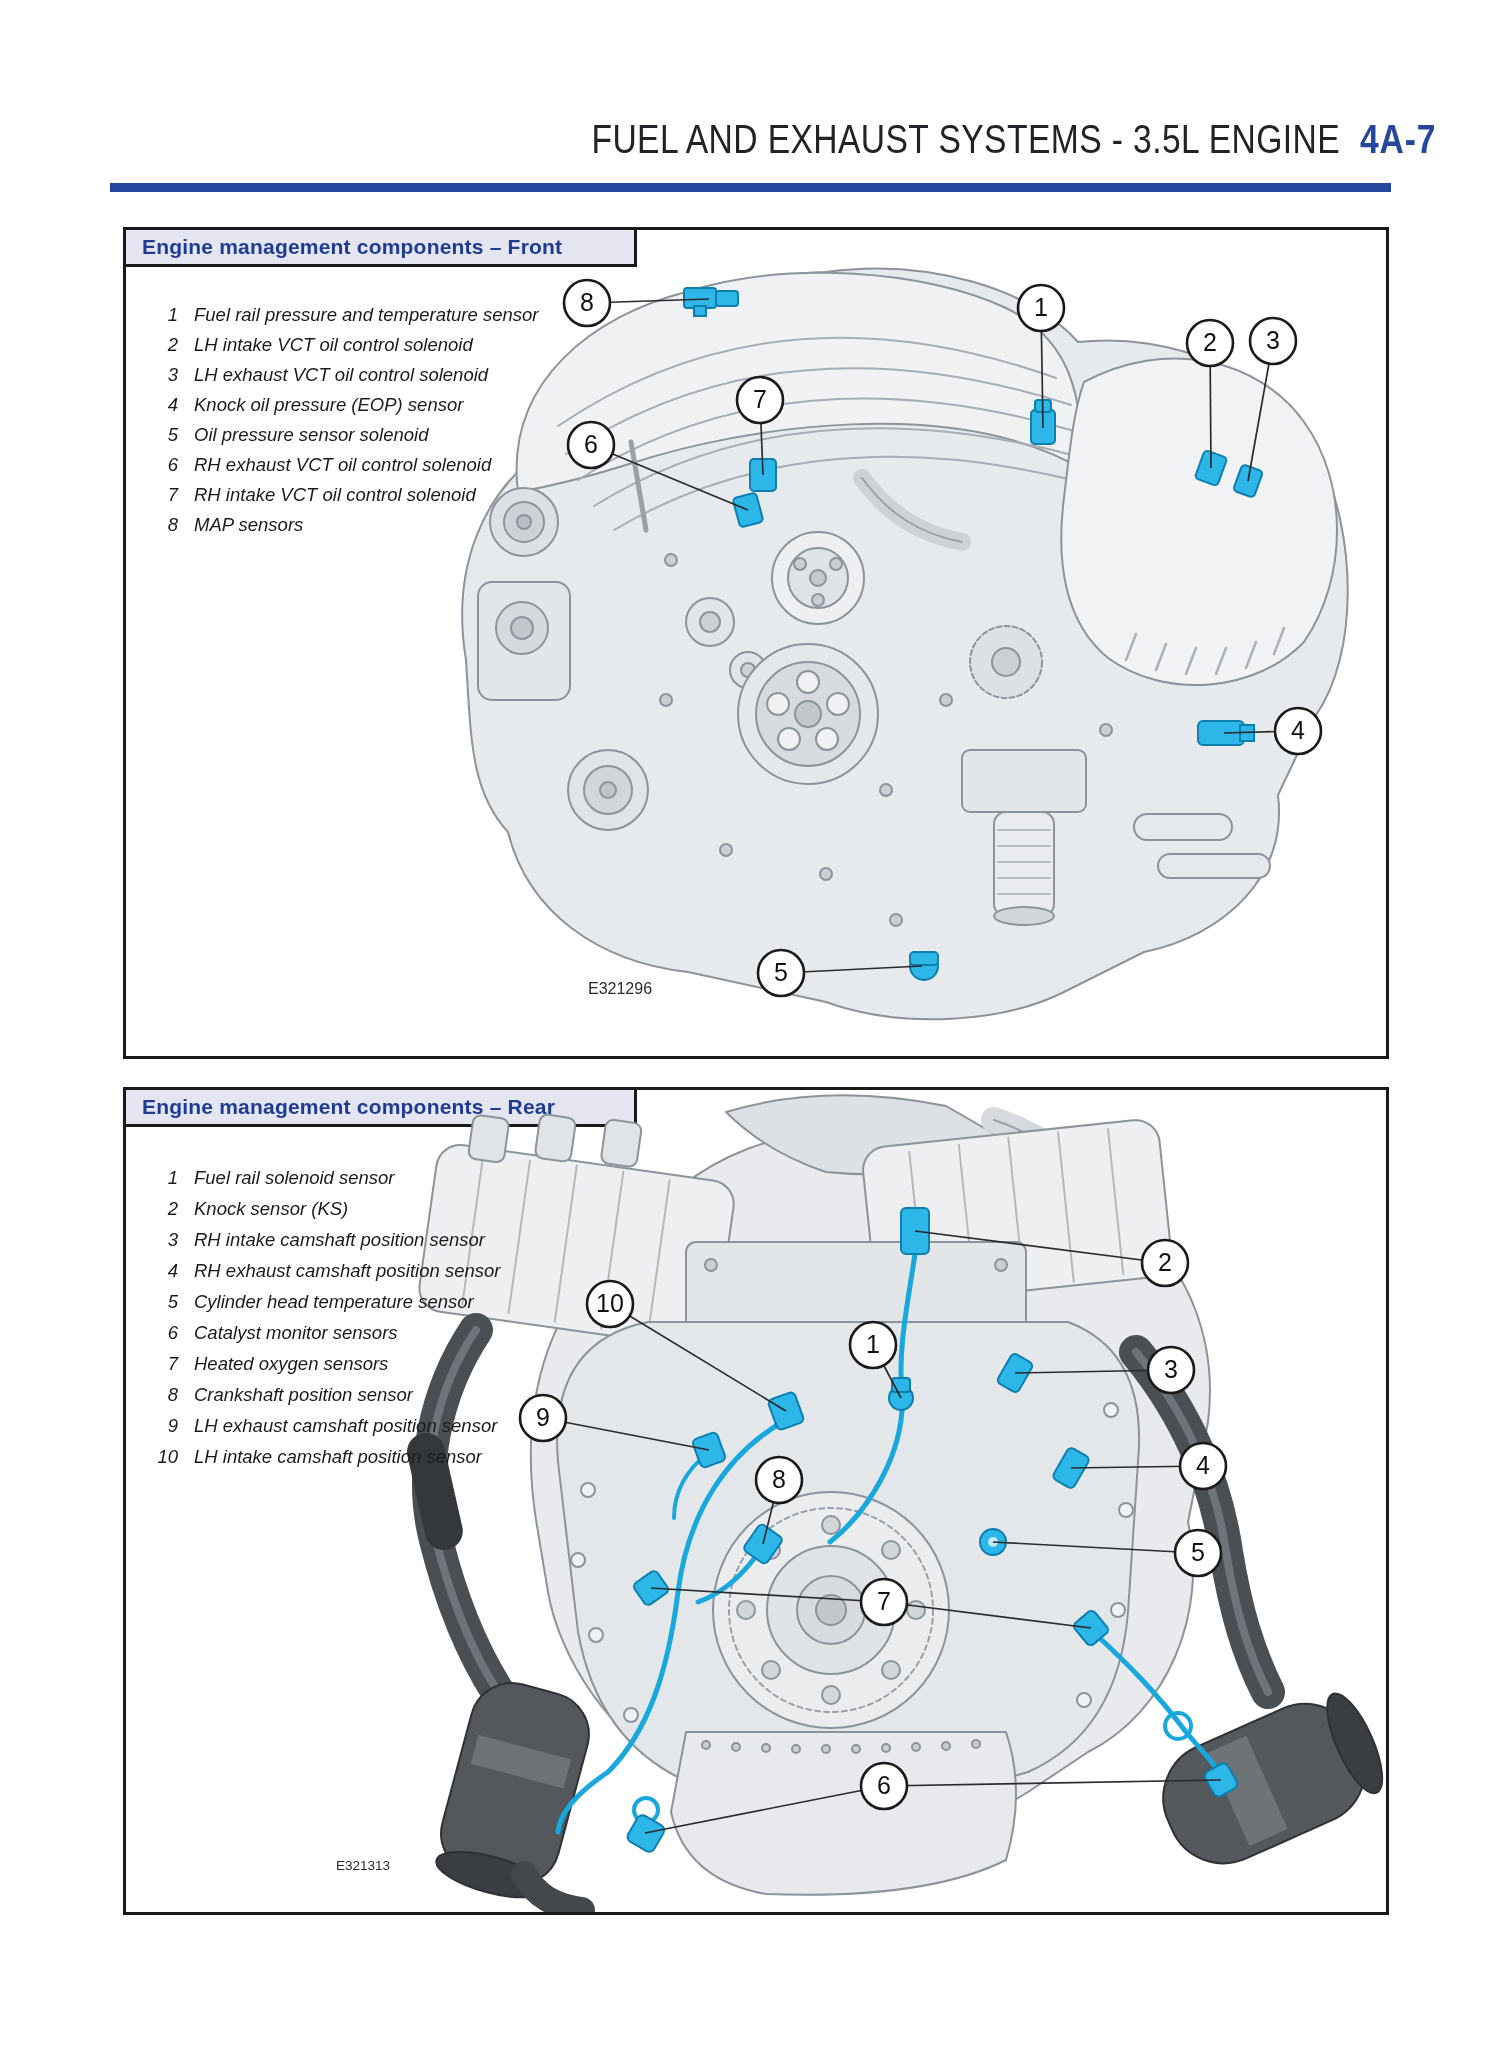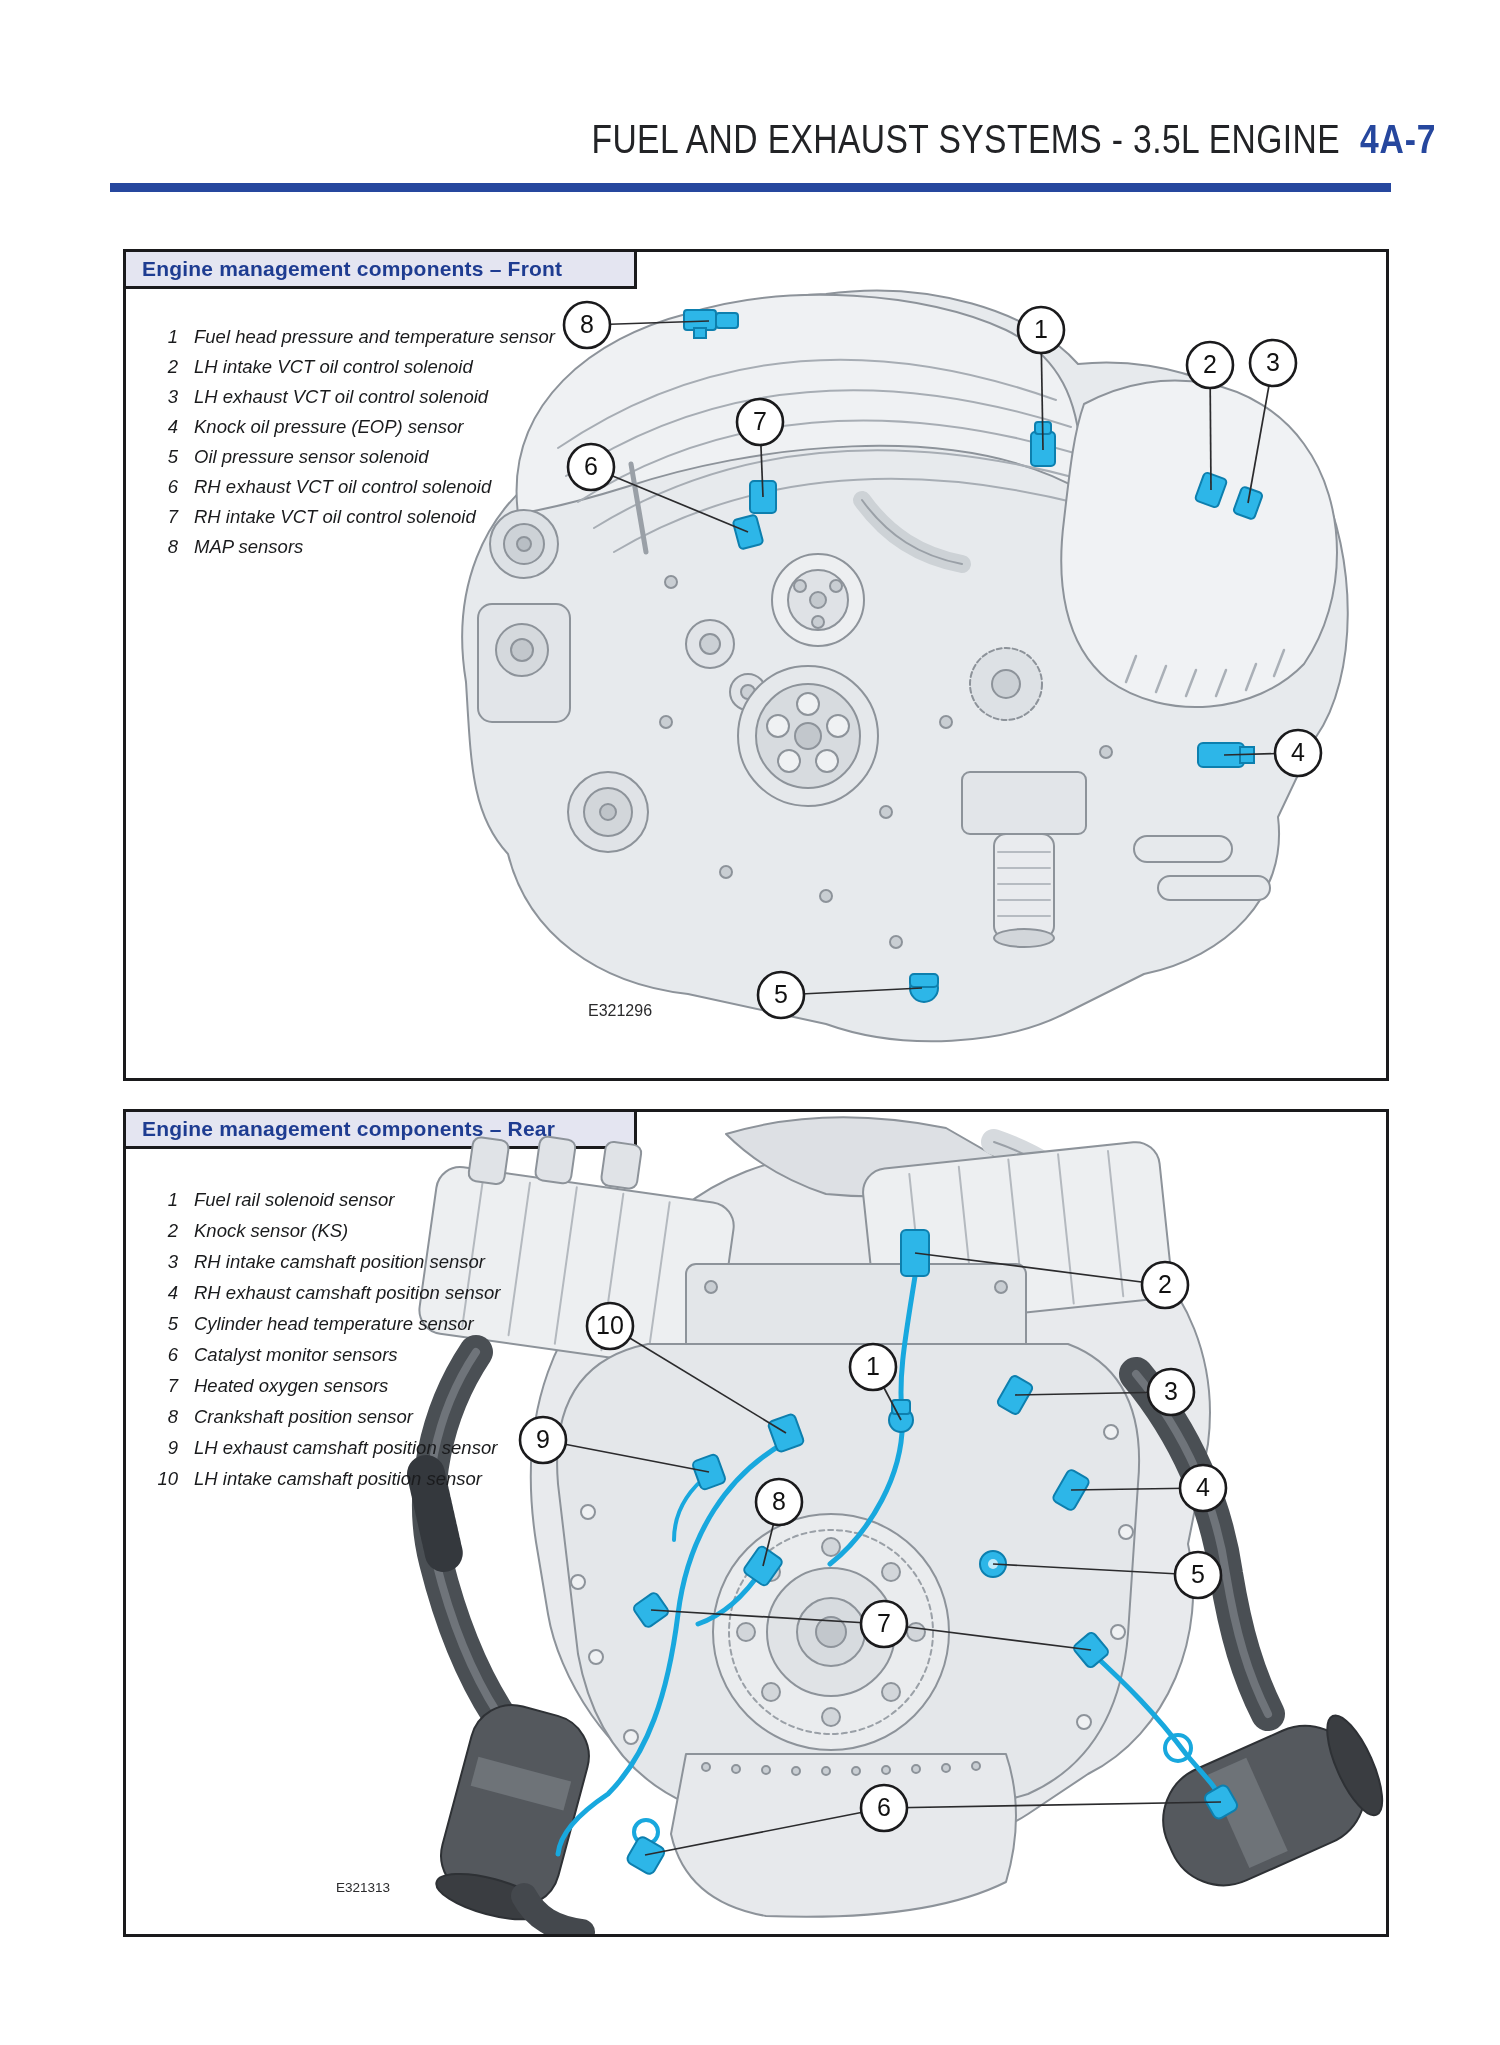--- a/index.html
+++ b/index.html
@@ -5,21 +5,21 @@
   html,body{margin:0;padding:0;background:#fff;}
   .page{position:relative;width:1500px;height:2045px;background:#ffffff;overflow:hidden;
         font-family:"Liberation Sans", sans-serif;color:#1b1b1d;}
   
   .page-title{position:absolute;top:116px;left:0;width:1392px;text-align:right;white-space:nowrap;padding-left:44px;}
   .page-title .squeeze{display:inline-block;transform:scaleX(.82);transform-origin:100% 50%;}
   .title-main{font-size:41px;font-weight:400;color:#222326;letter-spacing:.5px;}
   .title-code{font-size:41px;font-weight:700;color:#26479e;margin-left:20px;letter-spacing:1px;}
   .title-rule{position:absolute;left:110px;top:183px;width:1281px;height:9px;background:#26479e;}
   
-  .panel{position:absolute;left:123px;width:1260px;border:3px solid #1a1a1c;background:#fff;box-sizing:content-box;margin-top:22px;}
+  .panel{position:absolute;left:123px;width:1260px;border:3px solid #1a1a1c;background:#fff;box-sizing:content-box;}
   .panel-front{top:227px;height:826px;}
   .panel-rear{top:1087px;height:822px;}
   .panel-header{position:absolute;left:-3px;top:-3px;width:514px;height:40px;background:#e4e5f1;
                 border:3px solid #1a1a1c;box-sizing:border-box;display:flex;align-items:center;padding-left:16px;}
   .panel-header h2{margin:0;font-size:21px;font-weight:700;color:#1e3c91;letter-spacing:.2px;}
   .legend{position:absolute;left:16px;top:70px;z-index:3;}
   .panel-rear .legend{top:72px;}
   .legend-row{display:flex;align-items:baseline;font-style:italic;font-size:18.5px;line-height:30px;color:#1a1b1d;}
   .panel-rear .legend-row{line-height:31px;}
   .legend-num{width:36px;text-align:right;margin-right:16px;flex:none;}
@@ -46,21 +46,21 @@
   </div>
   <div class="title-rule"></div>
 
   <section class="panel panel-front">
     <div class="panel-header">
       <h2>Engine management components – Front</h2>
     </div>
     <div class="legend">
         <div class="legend-row">
           <span class="legend-num">1</span>
-          <span class="legend-label">Fuel head pressure and temperature sensor</span>
+          <span class="legend-label">Fuel rail pressure and temperature sensor</span>
         </div>
         <div class="legend-row">
           <span class="legend-num">2</span>
           <span class="legend-label">LH intake VCT oil control solenoid</span>
         </div>
         <div class="legend-row">
           <span class="legend-num">3</span>
           <span class="legend-label">LH exhaust VCT oil control solenoid</span>
         </div>
         <div class="legend-row">

